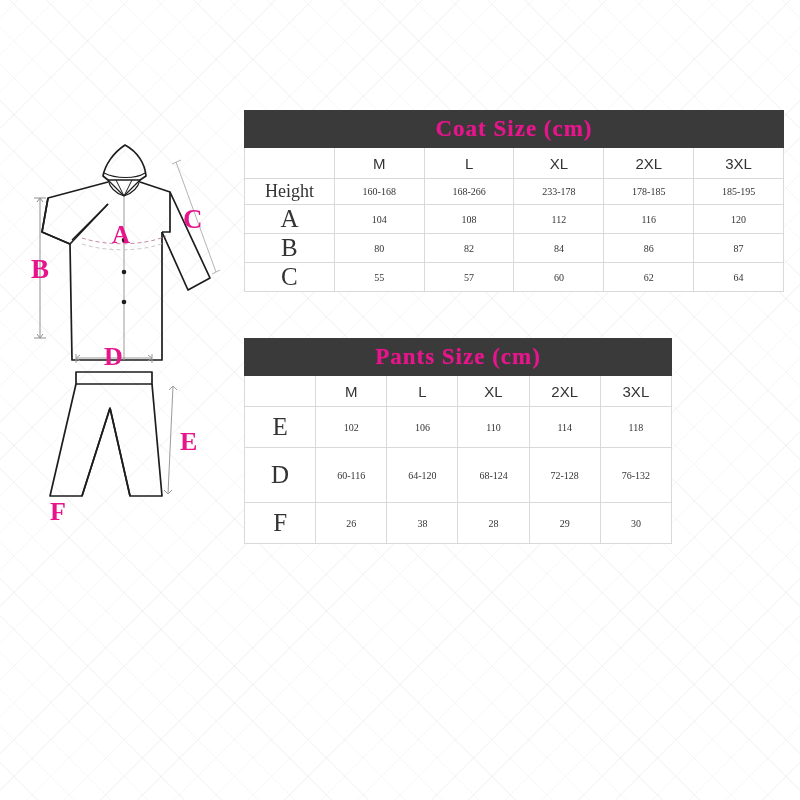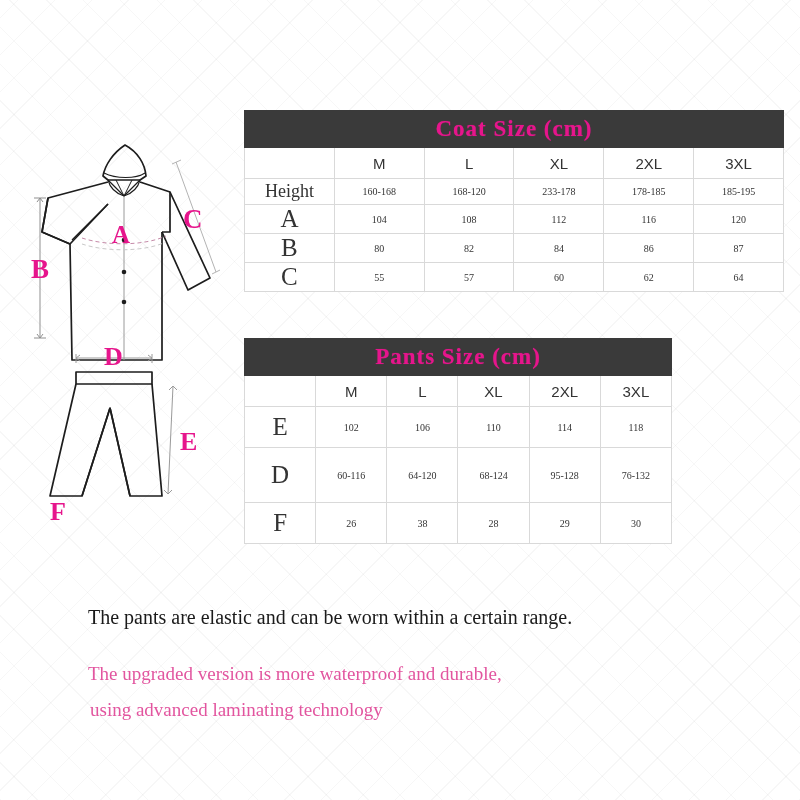--- a/index.html
+++ b/index.html
@@ -200,21 +200,21 @@
         <td>M</td>
         <td>L</td>
         <td>XL</td>
         <td>2XL</td>
         <td>3XL</td>
       </tr>
 
       <tr class="r-small">
         <td class="rowlabel word">Height</td>
         <td class="cellval">160-168</td>
-        <td class="cellval">168-120</td>
+        <td class="cellval">168-266</td>
         <td class="cellval">233-178</td>
         <td class="cellval">178-185</td>
         <td class="cellval">185-195</td>
       </tr>
 
 
       <tr class="r-med">
         <td class="rowlabel letter">A</td>
         <td class="cellval">104</td>
         <td class="cellval">108</td>
@@ -266,34 +266,29 @@
         <td class="cellval">110</td>
         <td class="cellval">114</td>
         <td class="cellval">118</td>
       </tr>
 
       <tr class="r-xtall">
         <td class="rowlabel letter">D</td>
         <td class="cellval">60-116</td>
         <td class="cellval">64-120</td>
         <td class="cellval">68-124</td>
-        <td class="cellval">95-128</td>
+        <td class="cellval">72-128</td>
         <td class="cellval">76-132</td>
       </tr>
 
       <tr class="r-tall">
         <td class="rowlabel letter">F</td>
         <td class="cellval">26</td>
         <td class="cellval">38</td>
         <td class="cellval">28</td>
         <td class="cellval">29</td>
         <td class="cellval">30</td>
       </tr>
     </tbody>
   </table>
 
-  <div id="notes">
-    <p class="note-black">The pants are elastic and can be worn within a certain range.</p>
-    <p class="note-pink">The upgraded version is more waterproof and durable,</p>
-    <p class="note-pink second">using advanced laminating technology</p>
-  </div>
 
 </div>
 
 </body></html>

